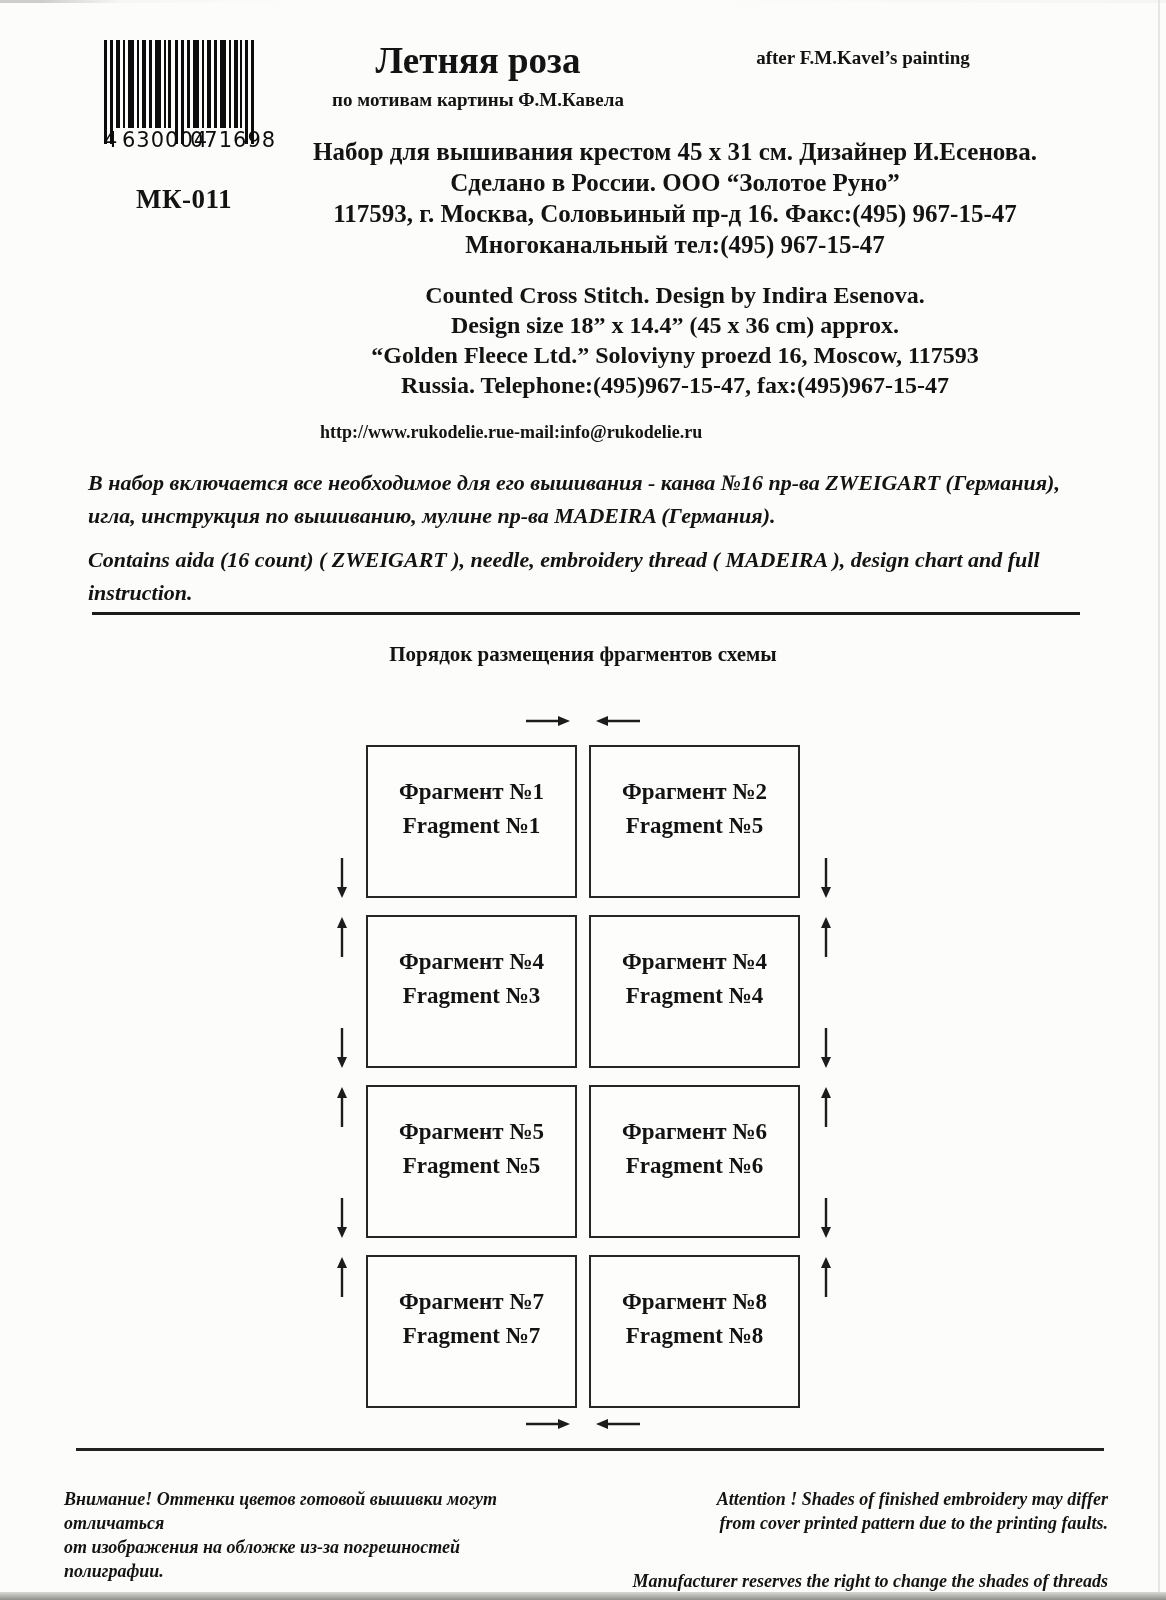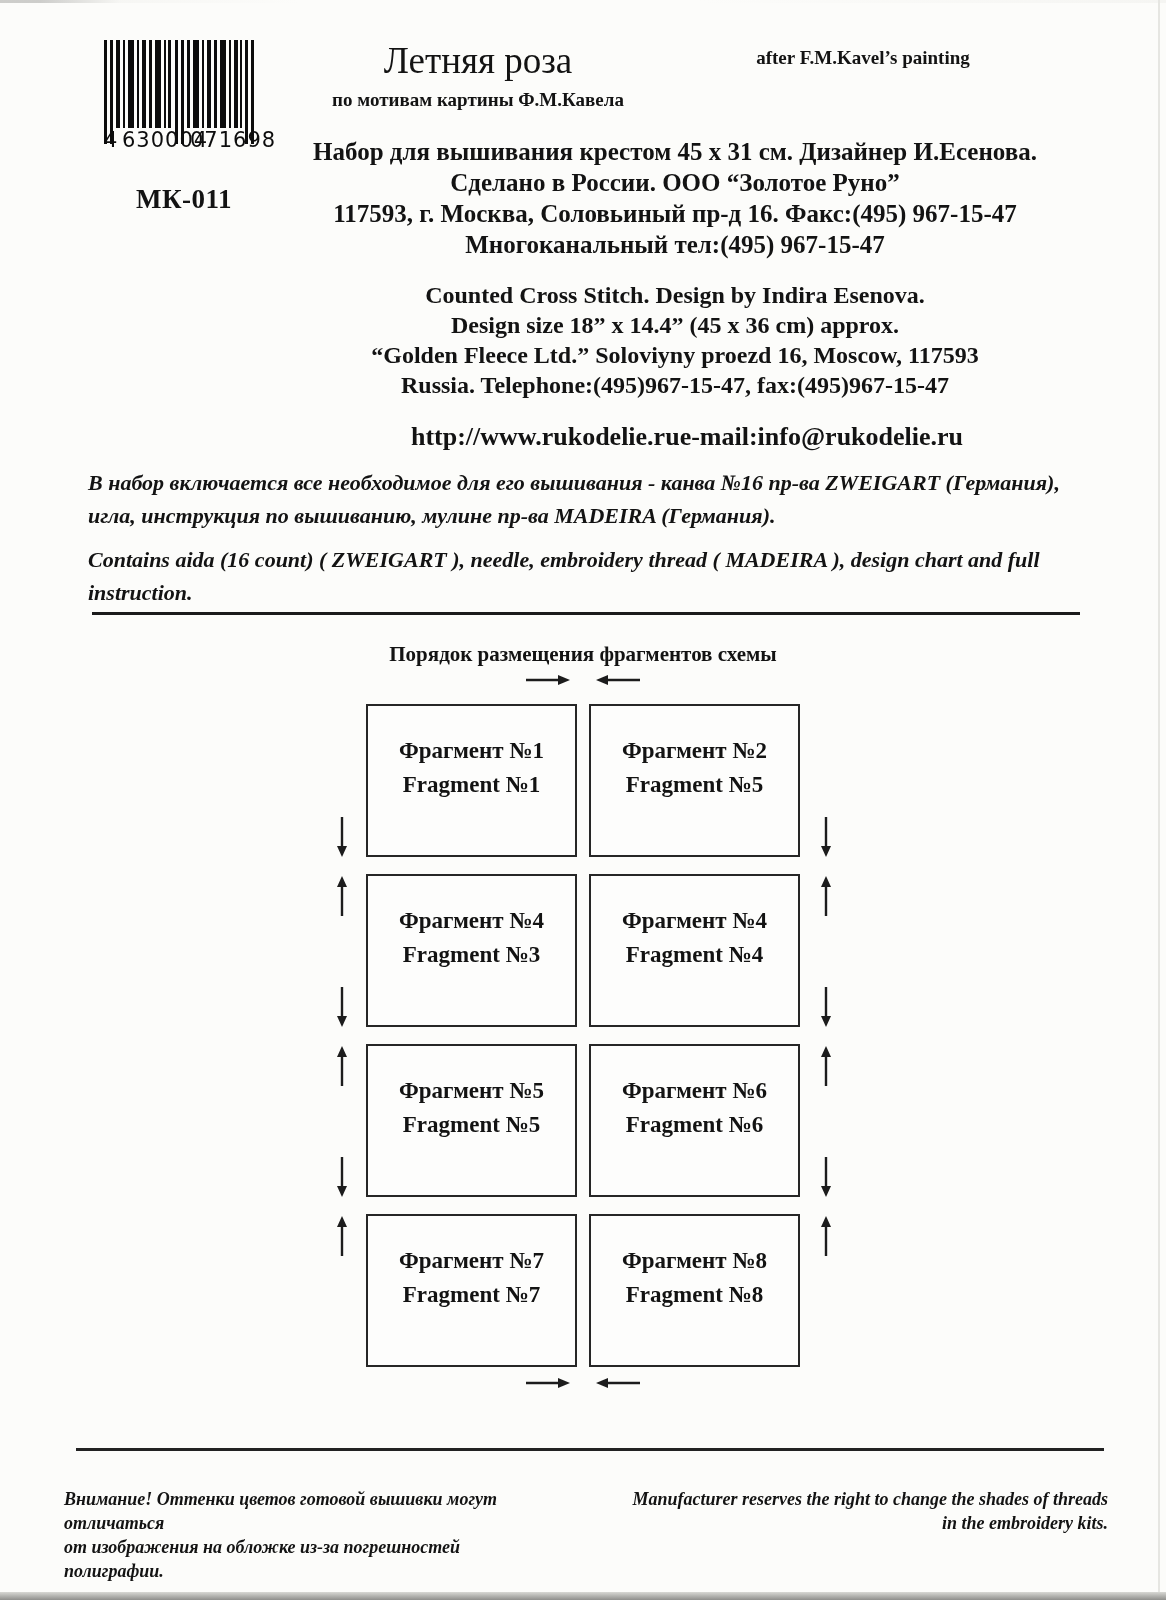--- a/index.html
+++ b/index.html
@@ -23,38 +23,38 @@
   .bc-lead { width:13px; margin-right:5px; text-align:left; }
   .bc-g1 { width:60px; text-align:center; letter-spacing:1px; }
   .bc-g2 { width:66px; text-align:center; letter-spacing:1px; margin-left:8px; }
   .bc-sku { margin-top:32px; text-align:center; font-weight:bold; font-size:27px; letter-spacing:.5px; }
 
   
   .head-info { position:absolute; left:268px; top:40px; width:814px; }
   .titles-row { display:flex; }
   .t-col-ru { width:420px; text-align:center; }
   .t-col-en { width:230px; margin-left:60px; text-align:center; white-space:nowrap; }
-  .title { font-weight:normal; font-size:37px; line-height:42px; }
+  .title { font-weight:bold; font-size:37px; line-height:42px; }
   .subtitle { font-weight:bold; font-size:19px; line-height:24px; margin-top:6px; }
   .info-block { margin-top:24px; text-align:center; font-weight:bold; }
   .info-block.ru { font-size:25px; line-height:31px; }
   .info-block.en { margin-top:20px; font-size:24px; line-height:30px; }
-  .links-row { display:flex; justify-content:center; margin-top:22px;
-    padding:0 28px 0 52px; font-weight:bold; font-size:26px; }
+  .links-row { display:flex; justify-content:flex-start; margin-top:22px;
+    padding:0 28px 0 52px; font-weight:bold; font-size:18px; }
 
   
   .intro { position:absolute; left:88px; top:466px; width:1004px; }
   .intro p { margin:0; font-weight:bold; font-style:italic; font-size:22px; line-height:33px; }
   .intro p + p { margin-top:11px; }
   .rule-main { position:absolute; left:92px; top:612px; width:988px; height:3px; background:#1b1b1b; }
 
   
   .diagram-heading { position:absolute; top:634px; left:0; width:100%; margin:0;
     text-align:center; font-weight:bold; font-size:21px; line-height:40px; }
-  .diagram { position:absolute; left:50%; top:704px; width:434px; margin-left:-217px; }
+  .diagram { position:absolute; left:50%; top:745px; width:434px; margin-left:-217px; }
   .grid { display:grid; grid-template-columns:211px 211px; column-gap:12px; row-gap:17px; }
   .box { box-sizing:border-box; height:153px; border:2.5px solid #262626; background:#fdfdfc;
     display:flex; flex-direction:column; justify-content:center; align-items:center;
     padding-bottom:26px; }
   .frag-label { font-weight:bold; font-size:23px; line-height:34px; text-align:center; }
 
   .arrow-pair { position:absolute; left:0; width:100%; display:flex; justify-content:center; gap:26px; }
   .ap-top { top:-32px; } .ap-bottom { top:671px; }
   .sarrow { position:absolute; width:16px; height:40px; }
   .sa-l { left:-32px; } .sa-r { right:-34px; }
@@ -268,20 +268,22 @@
   <div class="footer">
     <div class="footer-rule"></div>
     <div class="footer-cols">
       <div class="f-col ru">
         <p>Внимание! Оттенки цветов готовой вышивки могут отличаться
 от изображения на обложке из-за погрешностей полиграфии.</p>
         
         
       </div>
       <div class="f-col en">
+        <p>Attention ! Shades of finished embroidery may differ
+from cover printed pattern due to the printing  faults.</p>
         <p>Manufacturer reserves the right to change the shades of threads
 in the embroidery kits.</p>
         
       </div>
     </div>
   </div>
 
   <div class="scan-bottom"></div>
 </div>
 

